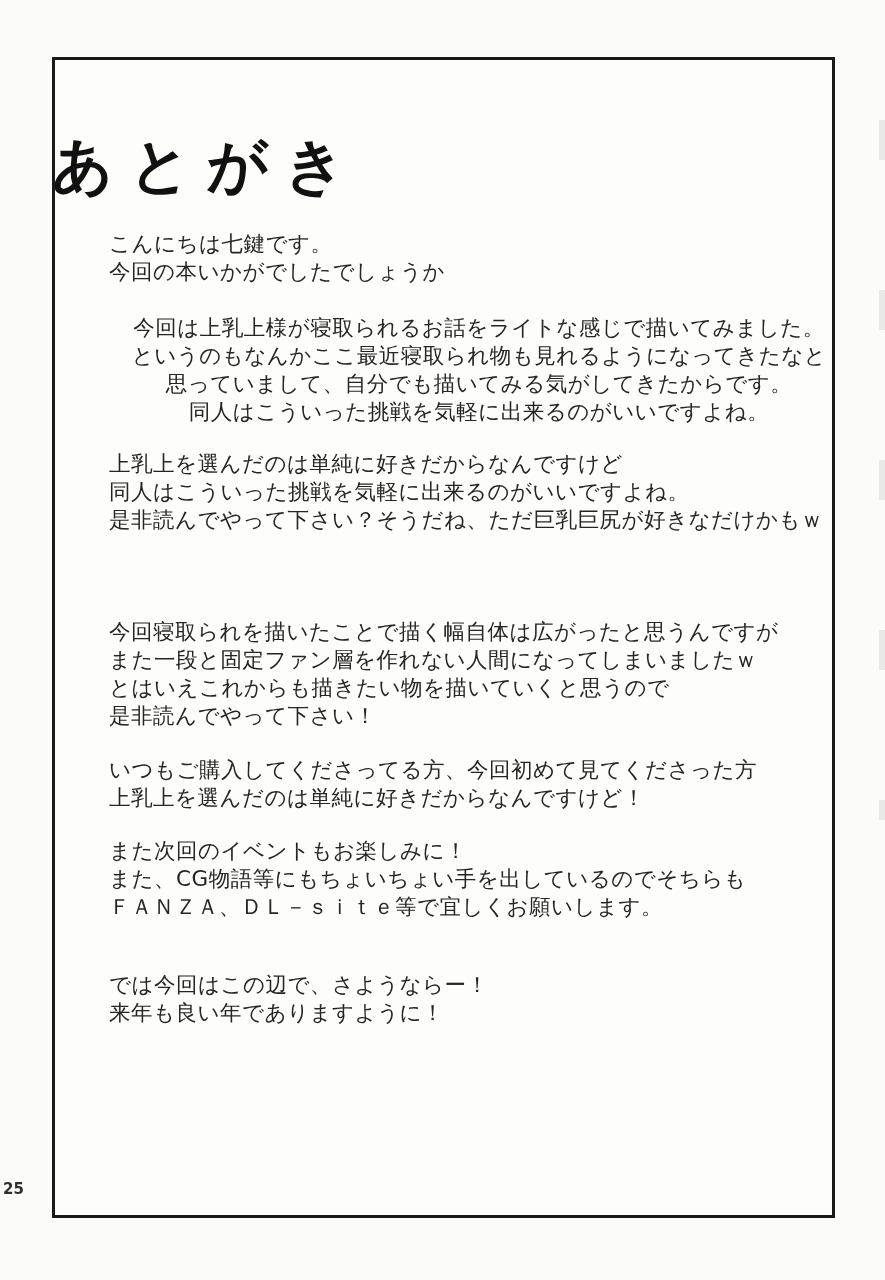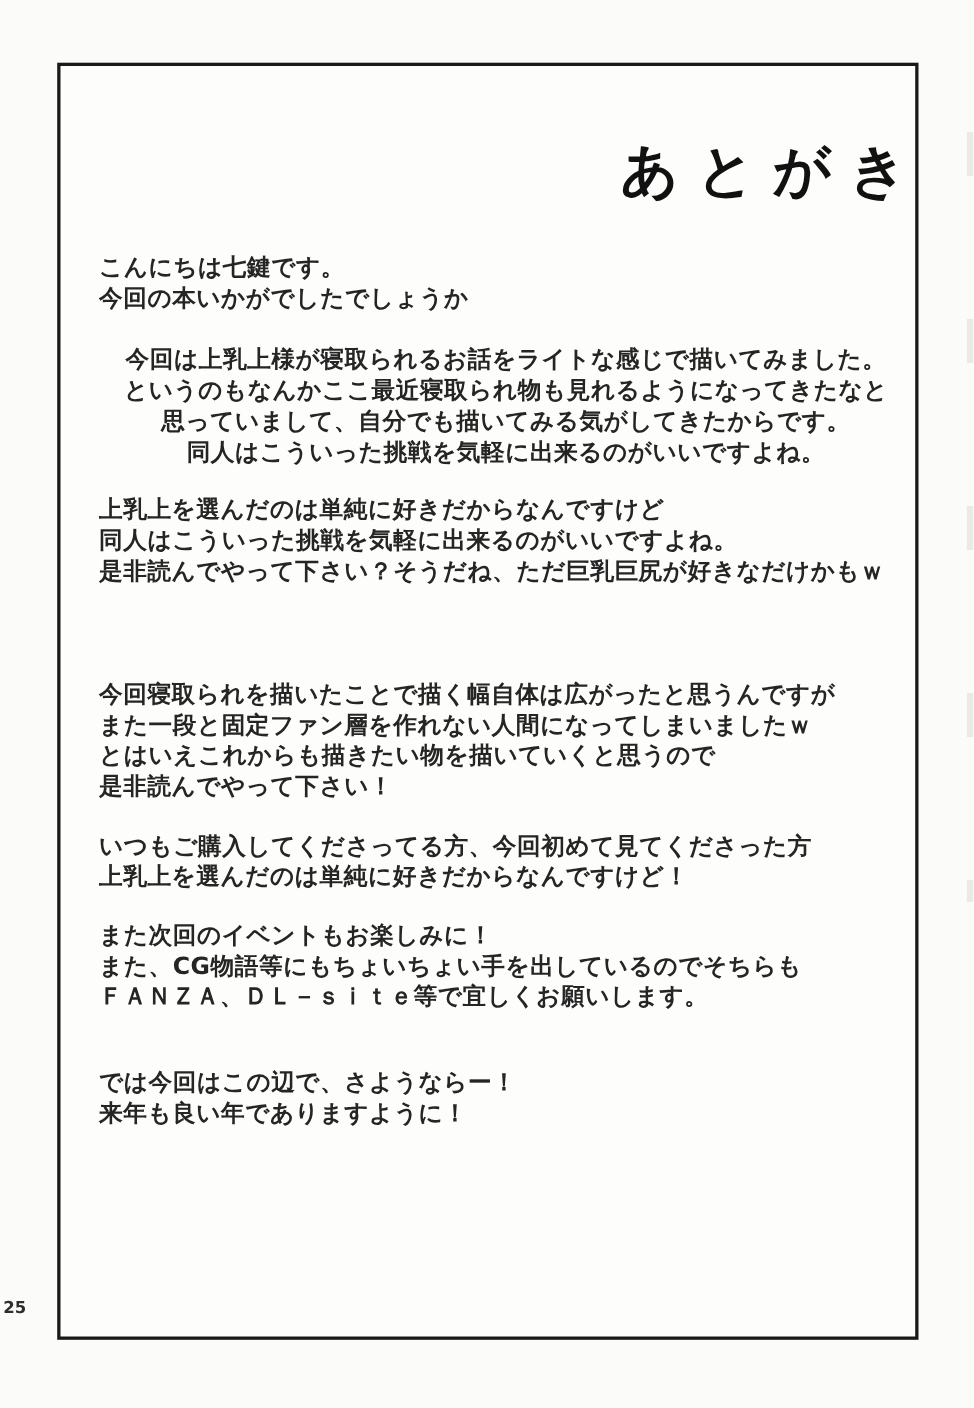--- a/index.html
+++ b/index.html
@@ -23,33 +23,33 @@
     height: 1161px;
     border: 3px solid #191919;
     background: #fdfdfb;
     box-sizing: border-box;
   }
   .title {
     position: absolute;
     left: 52px;
     top: 86px;
     width: 789px;
-    text-align: right;
-    font-size: 52px;
+    text-align: left;
+    font-size: 60px;
     font-weight: bold;
     letter-spacing: 16px;
     color: #111;
     white-space: nowrap;
   }
   .para {
     position: absolute;
-    left: 90px;
+    left: 109px;
     width: 740px;
     font-size: 21.5px;
-    font-weight: 700;
+    font-weight: 400;
     line-height: 28px;
     letter-spacing: 0.5px;
     color: #252525;
     white-space: nowrap;
   }
   .p0 { top: 230px; }
   .p1 { top: 314px; text-align: center; }
   .p2 { top: 450px; }
   .p3 { top: 618px; }
   .p4 { top: 756px; }

